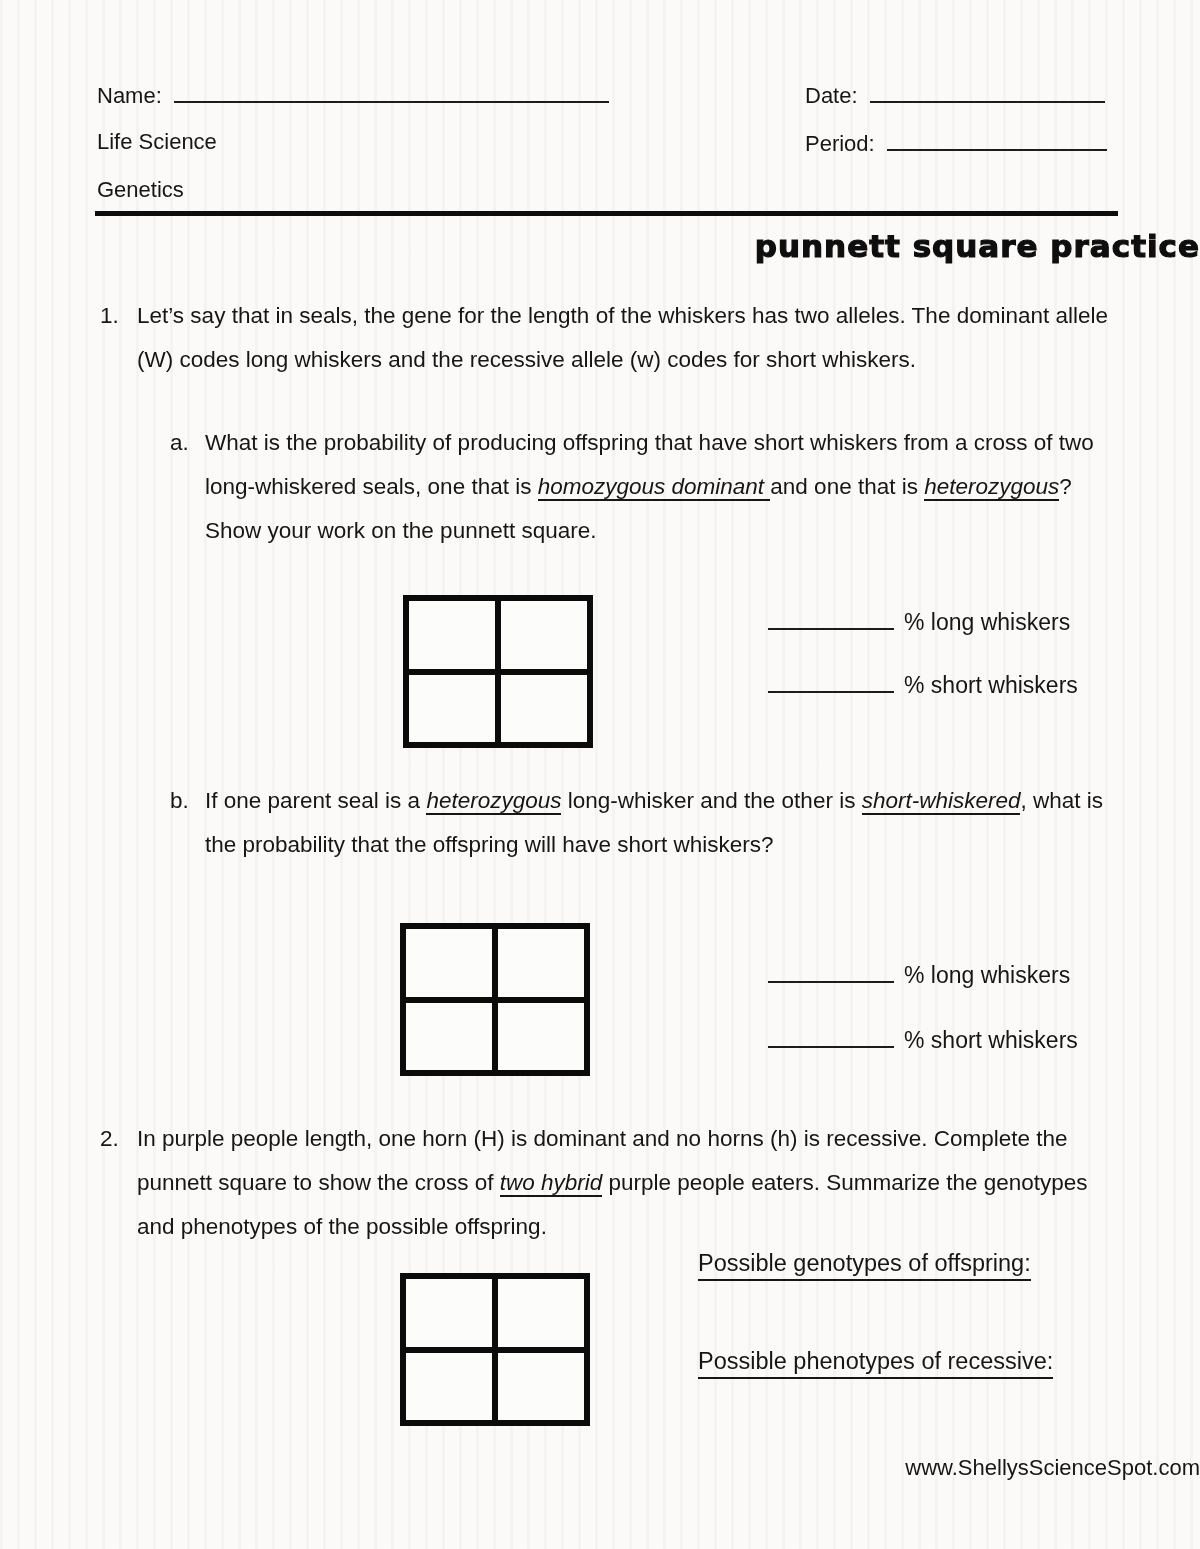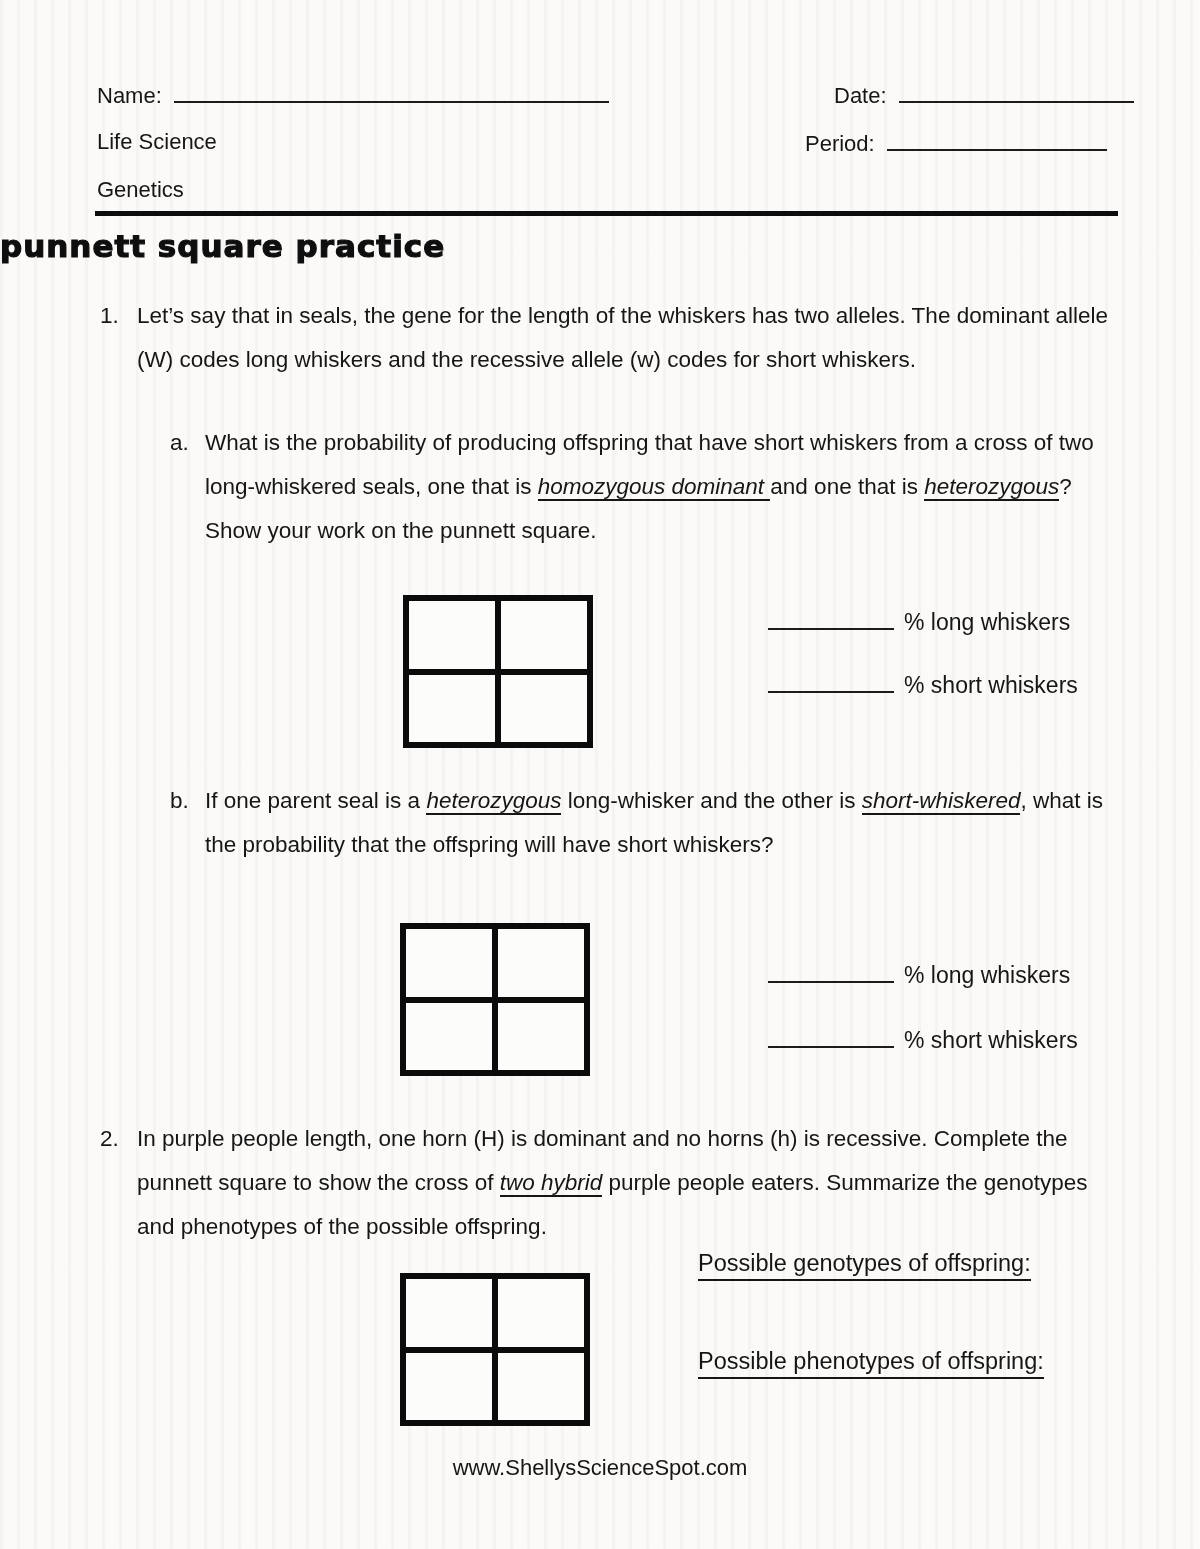--- a/index.html
+++ b/index.html
@@ -27,21 +27,21 @@
   .period-blank { width: 220px; margin-left: 12px; }
   .rule {
     position: absolute;
     left: 95px; top: 211px;
     width: 1023px; height: 5px;
     background: #0d0d0d;
   }
   .title {
     position: absolute;
     left: 0; top: 228px; width: 1200px;
-    text-align: left;
+    text-align: right;
     font-family: "DejaVu Sans", sans-serif;
     font-size: 31px;
     font-weight: bold;
     letter-spacing: 1px;
     -webkit-text-stroke: 1.2px #0e0e0e;
     color: #0e0e0e;
   }
   .q, .sub { position: absolute; display: flex; font-size: 22.5px; line-height: 44px; }
   .qnum     { width: 37px; flex: none; }
   .qtext    { flex: 1; }
@@ -68,31 +68,31 @@
   .ulabel {
     position: absolute;
     font-size: 23.5px; line-height: 28px;
     white-space: nowrap;
     border-bottom: 2px solid #161616;
     padding-bottom: 2px;
   }
   .footer {
     position: absolute;
     left: 0; top: 1455px; width: 1200px;
-    text-align: center;
+    text-align: right;
     font-size: 22px;
   }
 </style>
 </head>
 <body>
 
 <div class="abs hlabel" style="left:97px; top:81px;">
   <span>Name:</span><span class="blank name-blank"></span>
 </div>
-<div class="abs hlabel" style="left:805px; top:81px;margin-left:29px;">
+<div class="abs hlabel" style="left:805px; top:81px;">
   <span>Date:</span><span class="blank date-blank"></span>
 </div>
 <div class="abs hlabel" style="left:97px; top:129px;text-align:center;">Life Science</div>
 <div class="abs hlabel" style="left:805px; top:129px;">
   <span>Period:</span><span class="blank period-blank"></span>
 </div>
 <div class="abs hlabel" style="left:97px; top:177px;">Genetics</div>
 <div class="rule"></div>
 
 <div class="title">punnett square practice</div>
@@ -143,15 +143,15 @@
   <span class="qtext"><span>In purple people length, one horn (H) is dominant and no horns (h) is recessive.  Complete the punnett square to show the cross of </span><span class="iu">two hybrid</span><span> purple people eaters.  Summarize the genotypes and phenotypes of the possible offspring.</span></span>
 </div>
 
 <div class="punnett" style="left:400px; top:1273px;">
   <div class="pcell"></div>
   <div class="pcell"></div>
   <div class="pcell"></div>
   <div class="pcell"></div>
 </div>
 <div class="ulabel" style="left:698px; top:1249px;">Possible genotypes of offspring:</div>
-<div class="ulabel" style="left:698px; top:1347px;">Possible phenotypes of offspring:</div>
+<div class="ulabel" style="left:698px; top:1347px;">Possible phenotypes of recessive:</div>
 
 <div class="footer">www.ShellysScienceSpot.com</div>
 
 </body></html>

